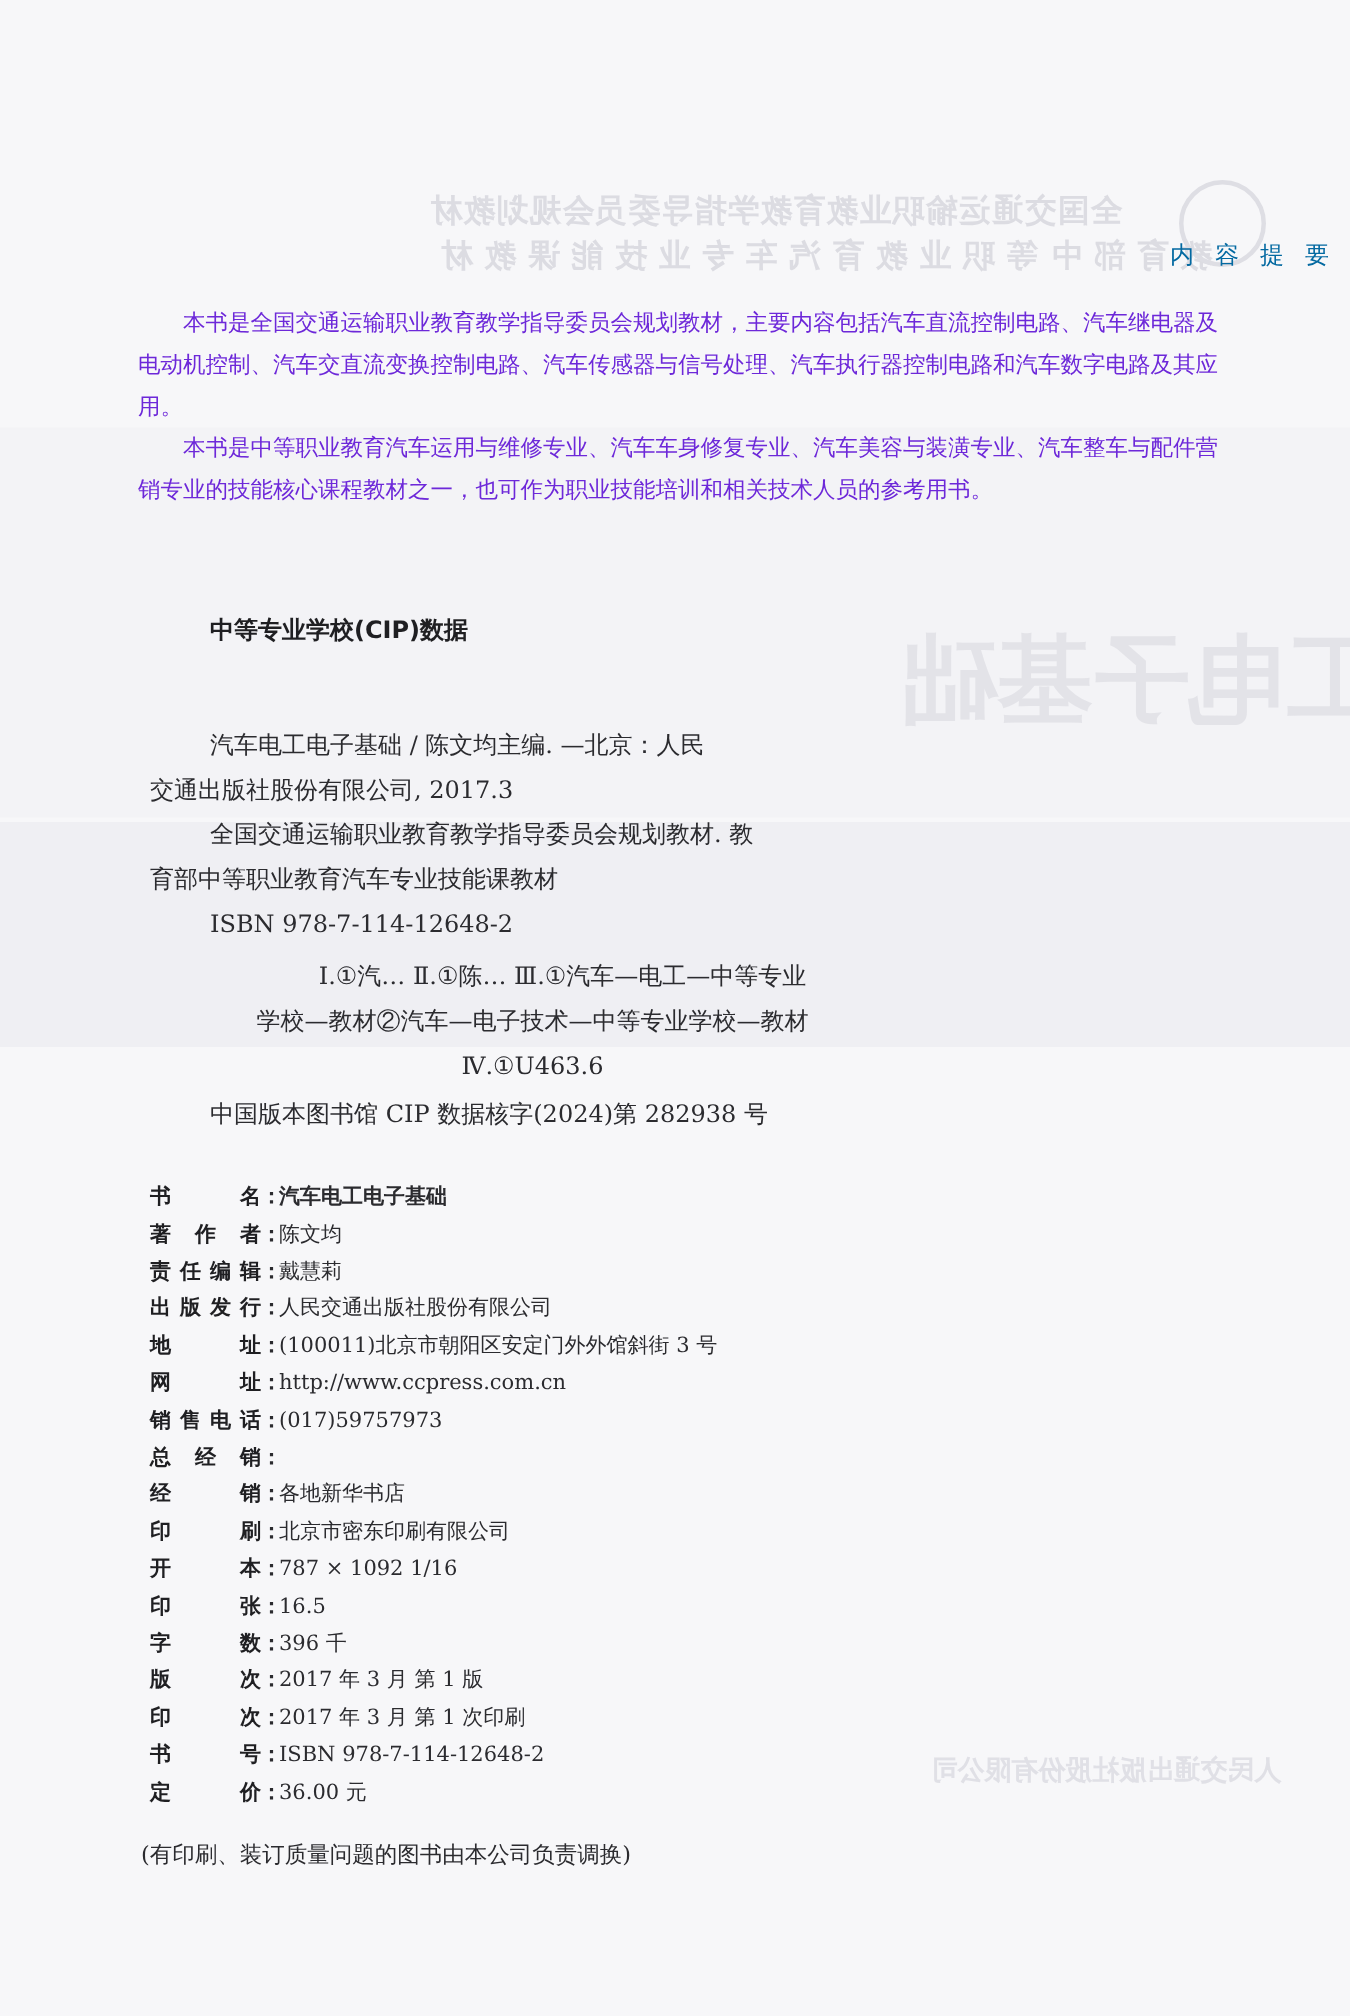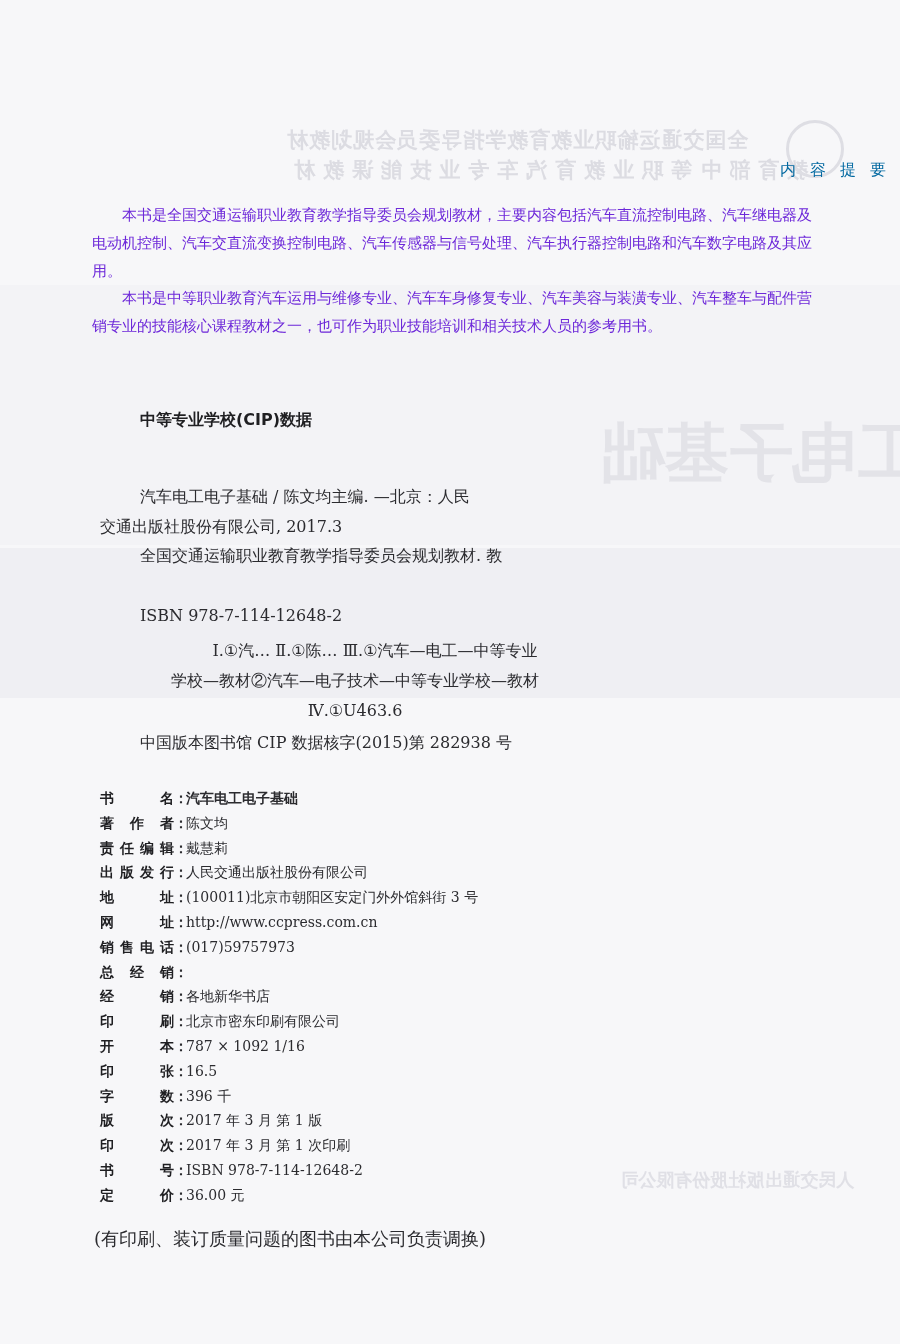--- a/index.html
+++ b/index.html
@@ -99,21 +99,21 @@
     .colon {
       font-family: "DejaVu Sans", "Liberation Sans", sans-serif;
       font-weight: bold; width: 12px; text-align: center;
     }
     .val-bold {
       font-family: "DejaVu Sans", "Liberation Sans", sans-serif;
       font-weight: bold;
     }
     .note {
       position: absolute; left: 94px; top: 1227px;
-      font-size: 18px; color: #2b2b2f;
+      font-size: 15px; color: #2b2b2f;
     }
   </style>
 </head>
 <body>
 
 <div class="ghost-band2"></div>
 <div class="ghost-band"></div>
 <div class="ghost ghost-l1">全国交通运输职业教育教学指导委员会规划教材</div>
 <div class="ghost ghost-l2">教育部中等职业教育汽车专业技能课教材</div>
 <div class="ghost-logo"></div>
@@ -124,31 +124,32 @@
 <div class="para p1">本书是全国交通运输职业教育教学指导委员会规划教材，主要内容包括汽车直流控制电路、汽车继电器及电动机控制、汽车交直流变换控制电路、汽车传感器与信号处理、汽车执行器控制电路和汽车数字电路及其应用。</div>
 <div class="para p2">本书是中等职业教育汽车运用与维修专业、汽车车身修复专业、汽车美容与装潢专业、汽车整车与配件营销专业的技能核心课程教材之一，也可作为职业技能培训和相关技术人员的参考用书。</div>
 
 <div class="cip-heading">中等专业学校(CIP)数据</div>
 <div class="cip cip-a">
   <div class="ind">汽车电工电子基础 / 陈文均主编. —北京：人民</div>
   <div>交通出版社股份有限公司, 2017.3</div>
 </div>
 <div class="cip cip-b">
   <div class="ind">全国交通运输职业教育教学指导委员会规划教材. 教</div>
+  <div>育部中等职业教育汽车专业技能课教材</div>
 </div>
 <div class="cip cip-c">
   <div class="ind">ISBN 978-7-114-12648-2</div>
 </div>
 <div class="cip cip-d" style="top:600px;text-align:center;">
   <div class="ind">Ⅰ.①汽…  Ⅱ.①陈…  Ⅲ.①汽车—电工—中等专业</div>
   <div>学校—教材②汽车—电子技术—中等专业学校—教材</div>
   <div>Ⅳ.①U463.6</div>
 </div>
 <div class="cip cip-e" style="top:692px;">
-  <div class="ind">中国版本图书馆 CIP 数据核字(2015)第 282938 号</div>
+  <div class="ind">中国版本图书馆 CIP 数据核字(2024)第 282938 号</div>
 </div>
 
 <div class="colophon" id="colophon">
     <div class="row">
       <span class="lbl">
         <span>书</span>
         <span>名</span>
       </span>
       <span class="colon">：</span>
       <span class="val-bold">汽车电工电子基础</span>

